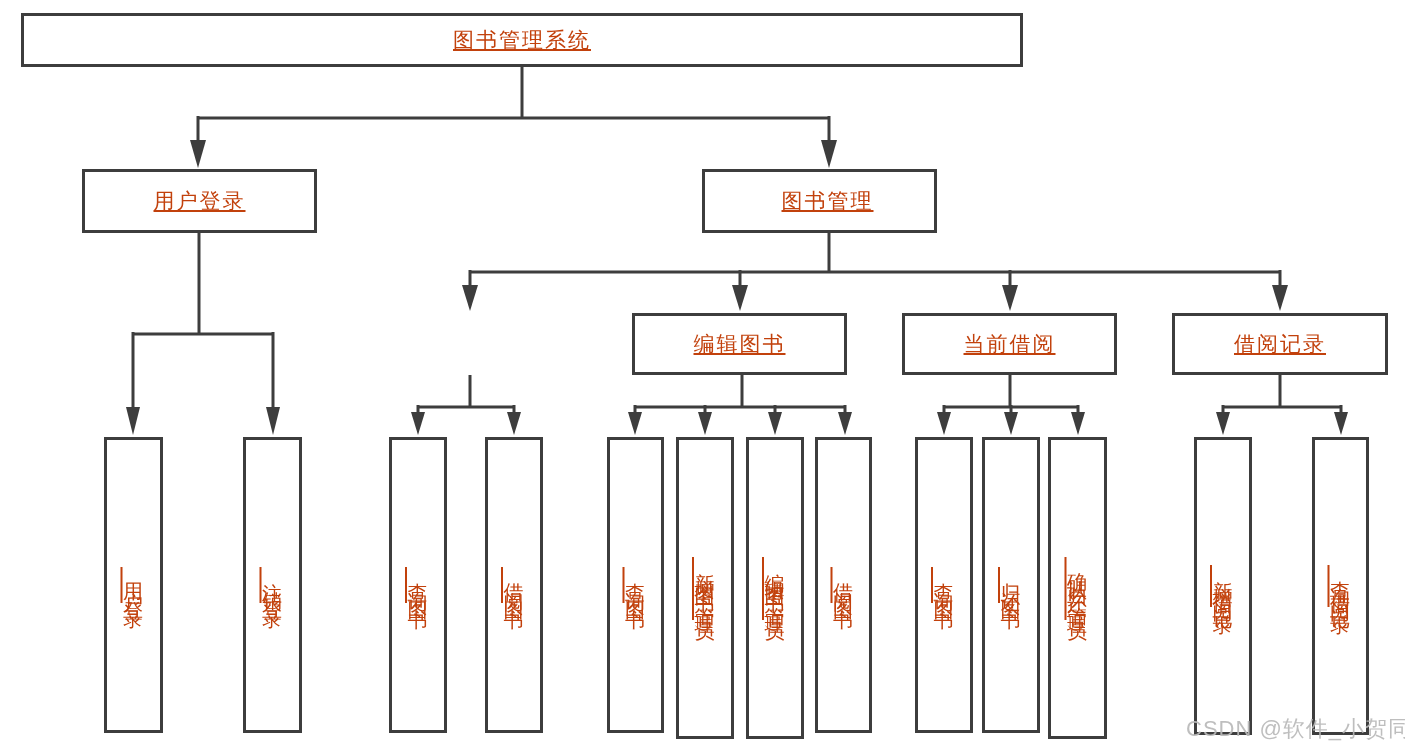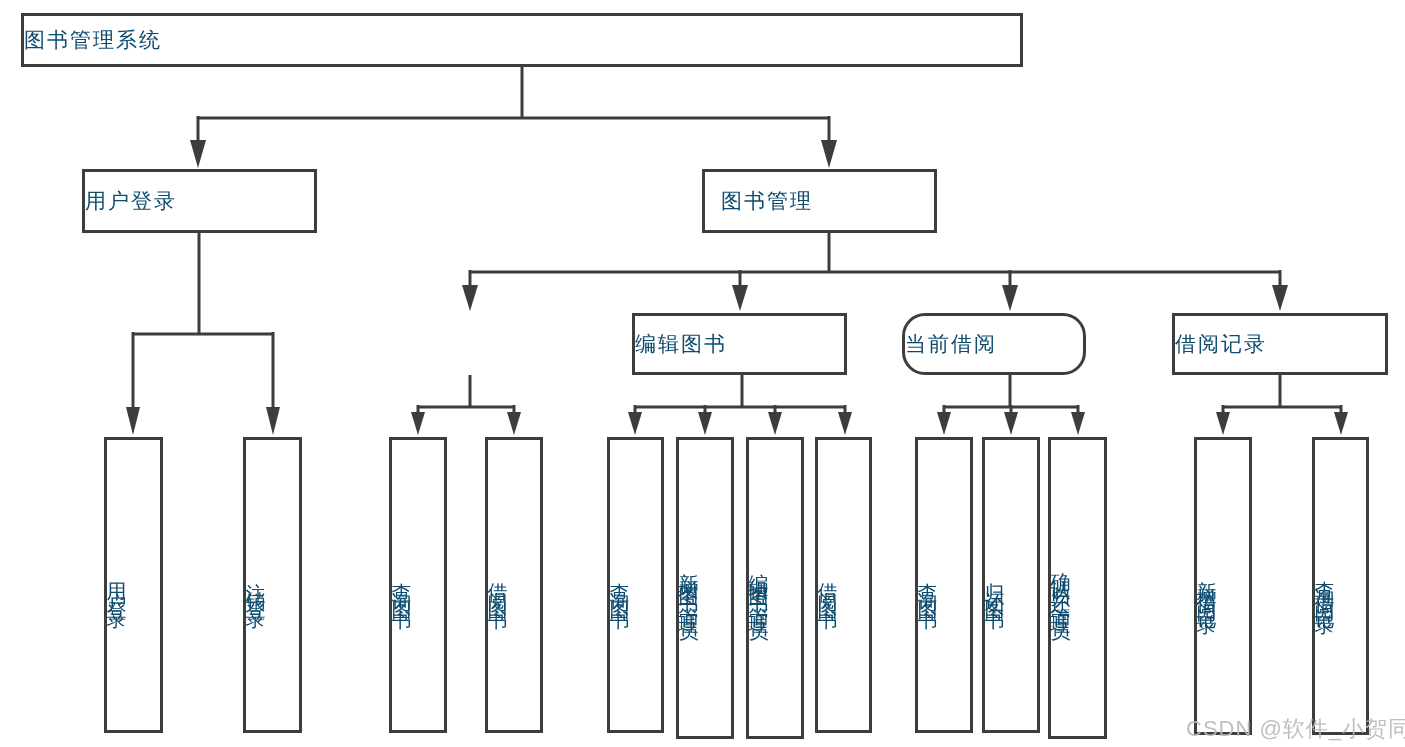--- a/index.html
+++ b/index.html
@@ -20,23 +20,24 @@
     width: 1405px; height: 747px;
     z-index: 1;
   }
   .node {
     position: absolute;
     box-sizing: border-box;
     background: #ffffff;
     border: 3px solid #3d3d3d;
     display: flex;
     align-items: center;
-    justify-content: flex-start;
+    justify-content: center;
     z-index: 2;
-    color: #0c4a6e;
+    color: #c2410c;
+    text-decoration: underline;
   }
   .hnode .label {
     font-size: 21px;
     letter-spacing: 2px;
     white-space: nowrap;
   }
   .vnode .label {
     writing-mode: vertical-rl;
     text-orientation: mixed;
     font-size: 20px;
@@ -55,21 +56,21 @@
     color: rgba(185, 185, 185, 0.92);
     letter-spacing: 1px;
     white-space: nowrap;
   }
   
   #n-root            { left: 21px;   top: 13px;  width: 1002px; height: 54px; }
   #n-user-login      { left: 82px;   top: 169px; width: 235px;  height: 64px; }
   #n-book-management { left: 702px;  top: 169px; width: 235px;  height: 64px; padding-left: 16px; }
   #n-new-book        { left: 363px;  top: 313px; width: 215px;  height: 62px; }
   #n-book-borrow     { left: 632px;  top: 313px; width: 215px;  height: 62px; }
-  #n-current-borrow  { left: 902px;  top: 313px; width: 184px;  height: 62px; border-radius: 23px; }
+  #n-current-borrow  { left: 902px;  top: 313px; width: 215px;  height: 62px; }
   #n-borrow-record   { left: 1172px; top: 313px; width: 216px;  height: 62px; }
   #l-user-login      { left: 104px;  top: 437px; width: 59px; height: 296px; }
   #l-logout          { left: 243px;  top: 437px; width: 59px; height: 296px; }
   #l-nb-query        { left: 389px;  top: 437px; width: 58px; height: 296px; }
   #l-nb-borrow       { left: 485px;  top: 437px; width: 58px; height: 296px; }
   #l-bb-query        { left: 607px;  top: 437px; width: 57px; height: 296px; }
   #l-bb-add          { left: 676px;  top: 437px; width: 58px; height: 302px; }
   #l-bb-edit         { left: 746px;  top: 437px; width: 58px; height: 302px; }
   #l-bb-borrow       { left: 815px;  top: 437px; width: 57px; height: 296px; }
   #l-cb-query        { left: 915px;  top: 437px; width: 58px; height: 296px; }

